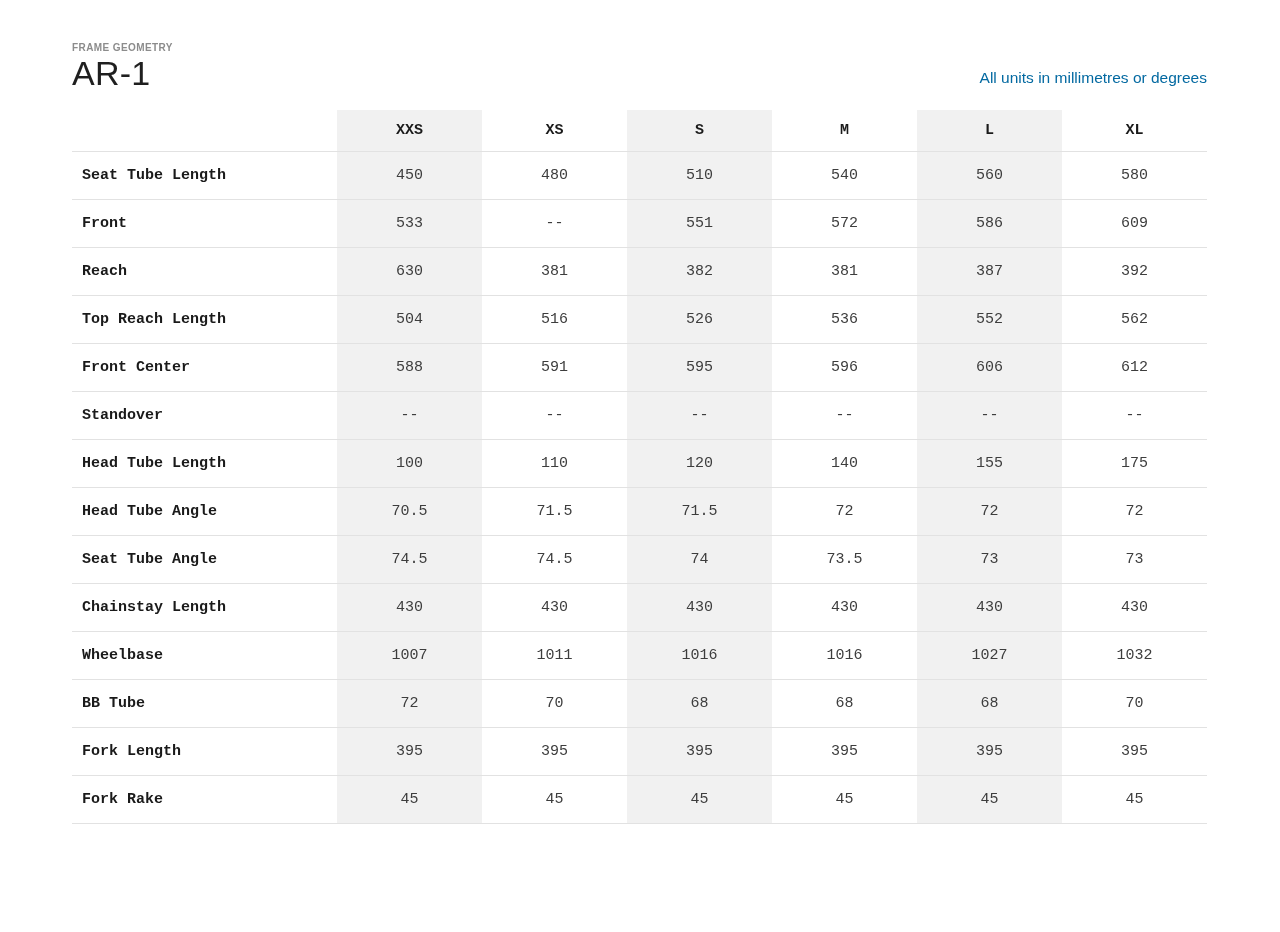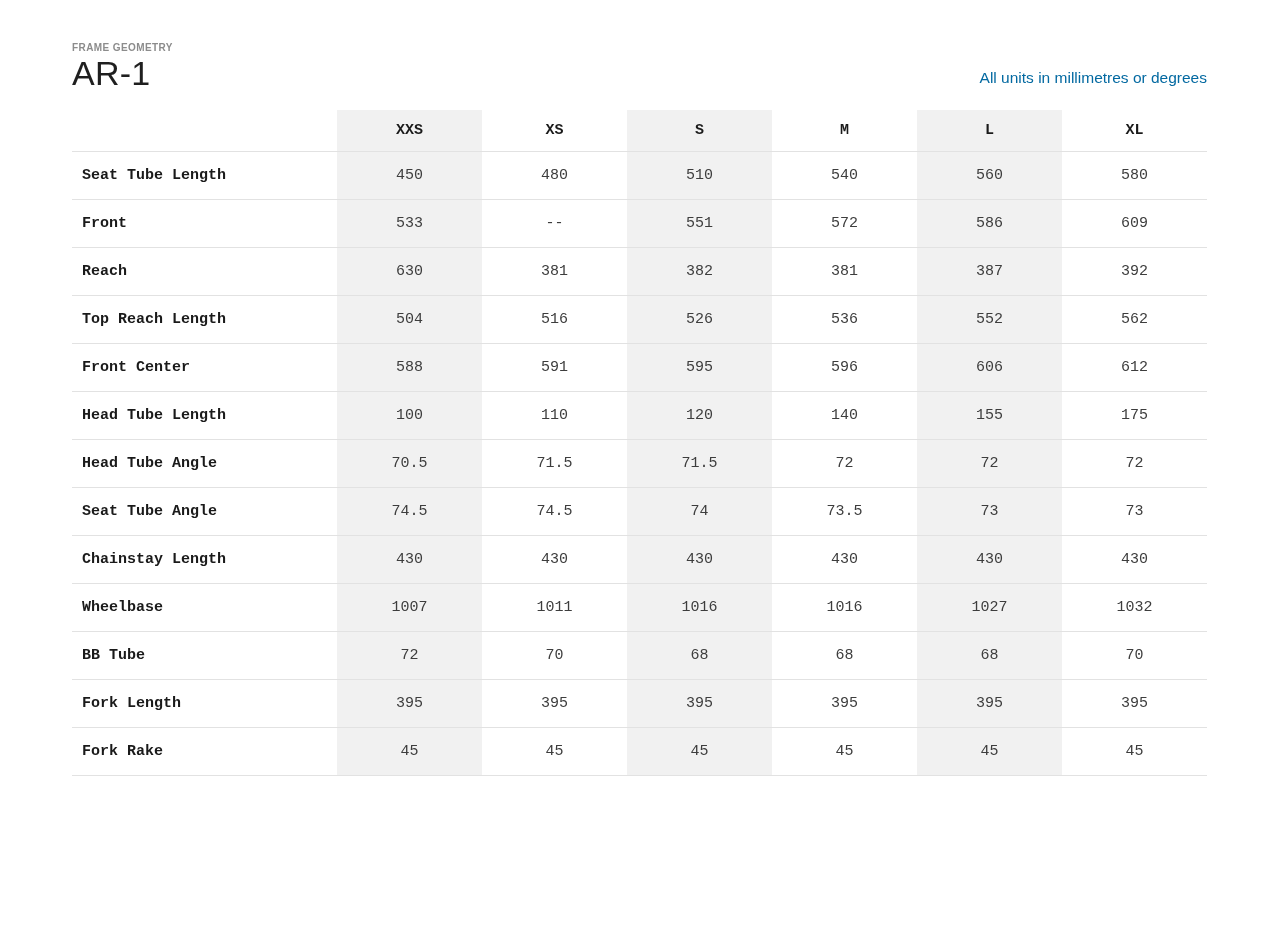--- a/index.html
+++ b/index.html
@@ -150,20 +150,29 @@
         <tr>
           <th>Front Center</th>
           <td class="shaded">588</td>
           <td>591</td>
           <td class="shaded">595</td>
           <td>596</td>
           <td class="shaded">606</td>
           <td>612</td>
         </tr>
         <tr>
+          <th>Standover</th>
+          <td class="shaded">--</td>
+          <td>--</td>
+          <td class="shaded">--</td>
+          <td>--</td>
+          <td class="shaded">--</td>
+          <td>--</td>
+        </tr>
+        <tr>
           <th>Head Tube Length</th>
           <td class="shaded">100</td>
           <td>110</td>
           <td class="shaded">120</td>
           <td>140</td>
           <td class="shaded">155</td>
           <td>175</td>
         </tr>
         <tr>
           <th>Head Tube Angle</th>

